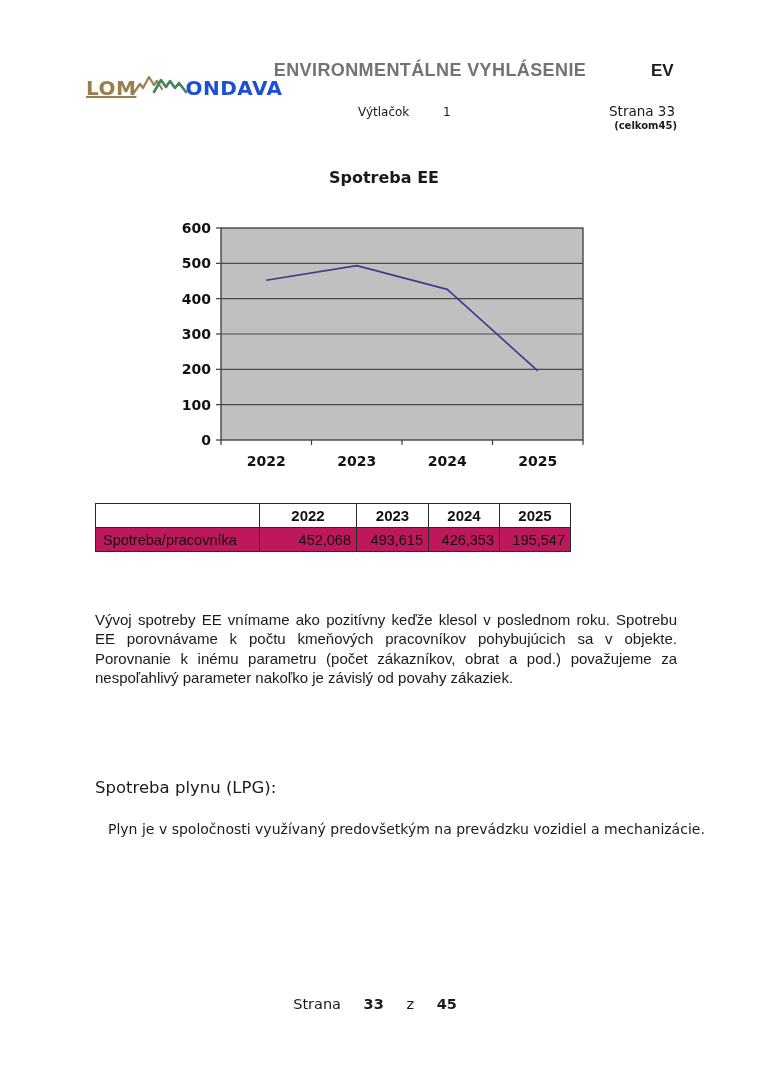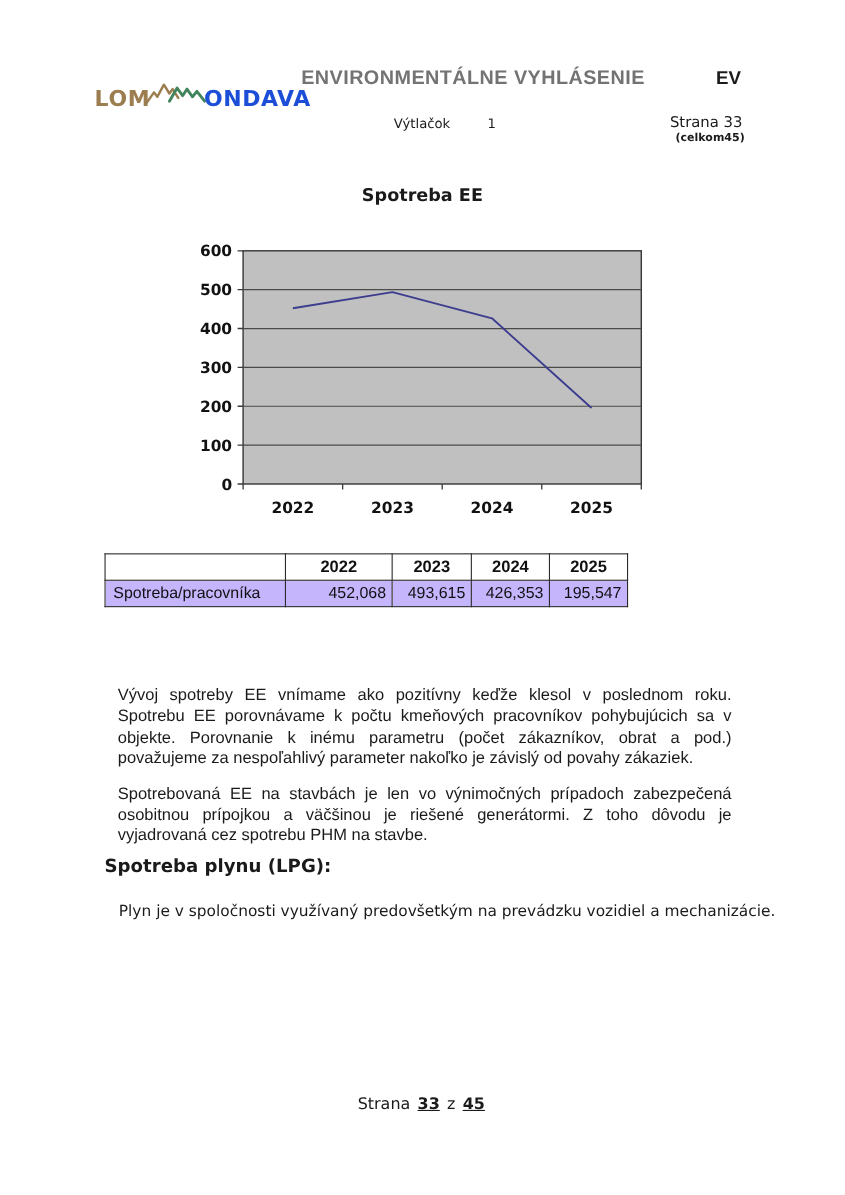--- a/index.html
+++ b/index.html
@@ -5,21 +5,21 @@
   html, body { margin:0; padding:0; background:#ffffff; }
   .page {
     position:relative; width:768px; height:1086px; background:#ffffff;
     font-family:"Liberation Sans", sans-serif; color:#1a1a1a; overflow:hidden;
   }
 
   
   .logo { position:absolute; left:86px; top:72px; display:flex; align-items:center; }
   .logo .lom {
     font-family:"DejaVu Sans", sans-serif; font-weight:bold; font-size:20px;
-    color:#9b7d50; letter-spacing:0.5px;
+    color:#9b7d50; letter-spacing:0.5px;text-decoration:underline;
   }
   .logo .ondava {
     font-family:"DejaVu Sans", sans-serif; font-weight:bold; font-size:20px;
     color:#1d4ed8; letter-spacing:0.5px;
   }
   .logo svg { margin:0 -3px 2px -4px; }
 
   .doc-title {
     position:absolute; left:230px; top:60px; width:400px; text-align:center;
     font-size:18px; font-weight:bold; letter-spacing:0.4px; color:#737373;
@@ -52,44 +52,44 @@
   .data-table {
     position:absolute; left:95px; top:503px;
     border-collapse:collapse; table-layout:fixed; font-size:14.5px; color:#111;
   }
   .data-table th, .data-table td { border:1.5px solid #2a2a2a; padding:1px 5px; overflow:hidden; }
   .data-table th { font-size:15px; font-weight:bold; text-align:center; height:21px; }
   .data-table td.lbl { text-align:left; padding-left:7px; }
   .data-table td.num { text-align:right; padding-right:5px; }
   .data-table tr.r-kwh td { height:30px; vertical-align:top; }
   .data-table tr.r-workers td { height:23px; vertical-align:bottom; }
-  .data-table tr.r-ratio td { height:21px; vertical-align:middle; background:#c4b5fd; }
+  .data-table tr.r-ratio td { height:21px; vertical-align:middle; background:#be185d; }
 
   
   .body-text {
     position:absolute; left:95px; top:610px; width:582px;
     font-size:15px; line-height:19.4px; text-align:justify;
   }
-  .body-text p { margin:12px; }
+  .body-text p { margin:0; }
 
   .lpg-heading {
-    position:absolute; left:95px; top:778px; font-size:16.5px; font-weight:bold;
+    position:absolute; left:95px; top:778px; font-size:16.5px; font-weight:normal;
     font-family:"DejaVu Sans", sans-serif;
   }
   .lpg-text {
     position:absolute; left:108px; top:821px; width:610px; font-size:14px;
     font-family:"DejaVu Sans", sans-serif;
   }
 
   
   .footer {
     position:absolute; left:0; top:996px; width:768px; text-align:center;
     font-size:14.5px; font-family:"DejaVu Sans", sans-serif;
   }
-  .footer b { margin:0 2px;text-decoration:underline; }
+  .footer b { margin:0 18px; }
 </style>
 </head>
 <body>
 
 <div class="page">
 
   <div class="logo">
     <span class="lom">LOM</span>
     <span>
       <svg width="56" height="26" viewBox="0 0 56 26">
@@ -169,21 +169,20 @@
         <td class="num">452,068</td>
         <td class="num">493,615</td>
         <td class="num">426,353</td>
         <td class="num">195,547</td>
       </tr>
     </tbody>
   </table>
 
   <div class="body-text">
     <p>Vývoj spotreby EE vnímame ako pozitívny keďže klesol v poslednom roku. Spotrebu EE porovnávame k počtu kmeňových pracovníkov pohybujúcich sa v objekte. Porovnanie k inému parametru (počet zákazníkov, obrat a pod.) považujeme za nespoľahlivý parameter nakoľko je závislý od povahy zákaziek.</p>
-    <p>Spotrebovaná EE na stavbách je len vo výnimočných prípadoch zabezpečená osobitnou prípojkou a väčšinou je riešené generátormi. Z toho dôvodu je vyjadrovaná cez spotrebu PHM na stavbe.</p>
   </div>
 
   <div class="lpg-heading">Spotreba plynu (LPG):</div>
   <div class="lpg-text">Plyn je v spoločnosti využívaný predovšetkým na prevádzku vozidiel a mechanizácie.</div>
 
   <div class="footer">
     <span>Strana</span>
     <b>33</b>
     <span>z</span>
     <b>45</b>

